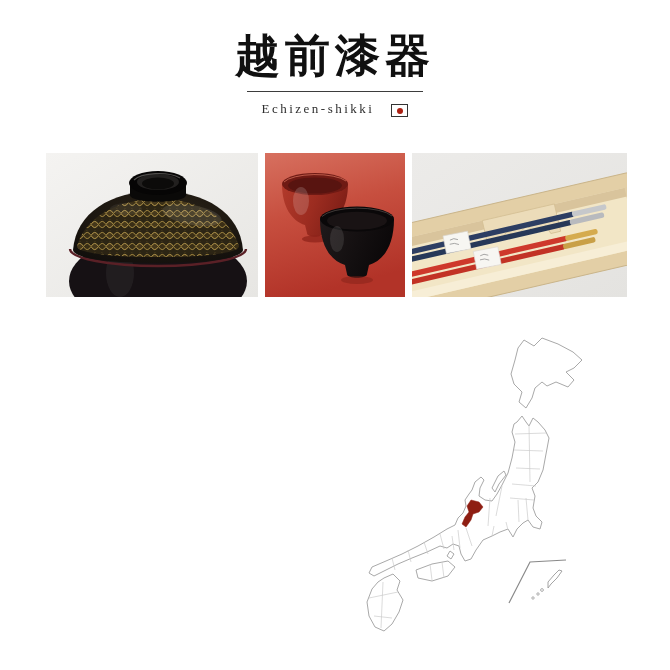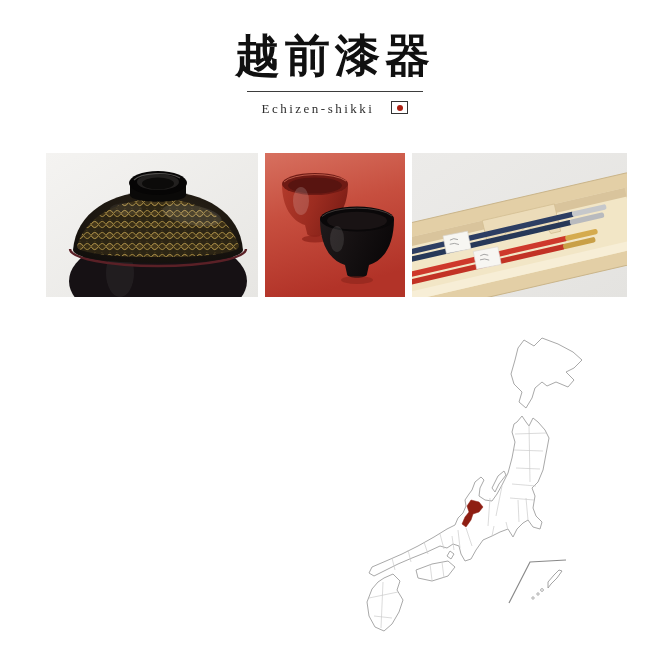--- a/index.html
+++ b/index.html
@@ -20,21 +20,21 @@
     font-size: 45px;
     line-height: 52px;
     letter-spacing: 5px;
     color: #101010;
   }
   .divider {
     width: 176px; height: 0;
     border-top: 1.5px solid #3d3d3d;
     margin: 9px auto 7px auto;
   }
-  .subtitle-row { display: inline-flex; align-items: flex-start; gap: 17px; }
+  .subtitle-row { display: inline-flex; align-items: flex-end; gap: 17px; }
   .subtitle {
     font-size: 13px;
     letter-spacing: 2.5px;
     color: #2e2e2e;
   }
   .flag {
     display: inline-block; width: 17px; height: 13px;
     border: 1.2px solid #333; background: #fff;
     position: relative;
   }

